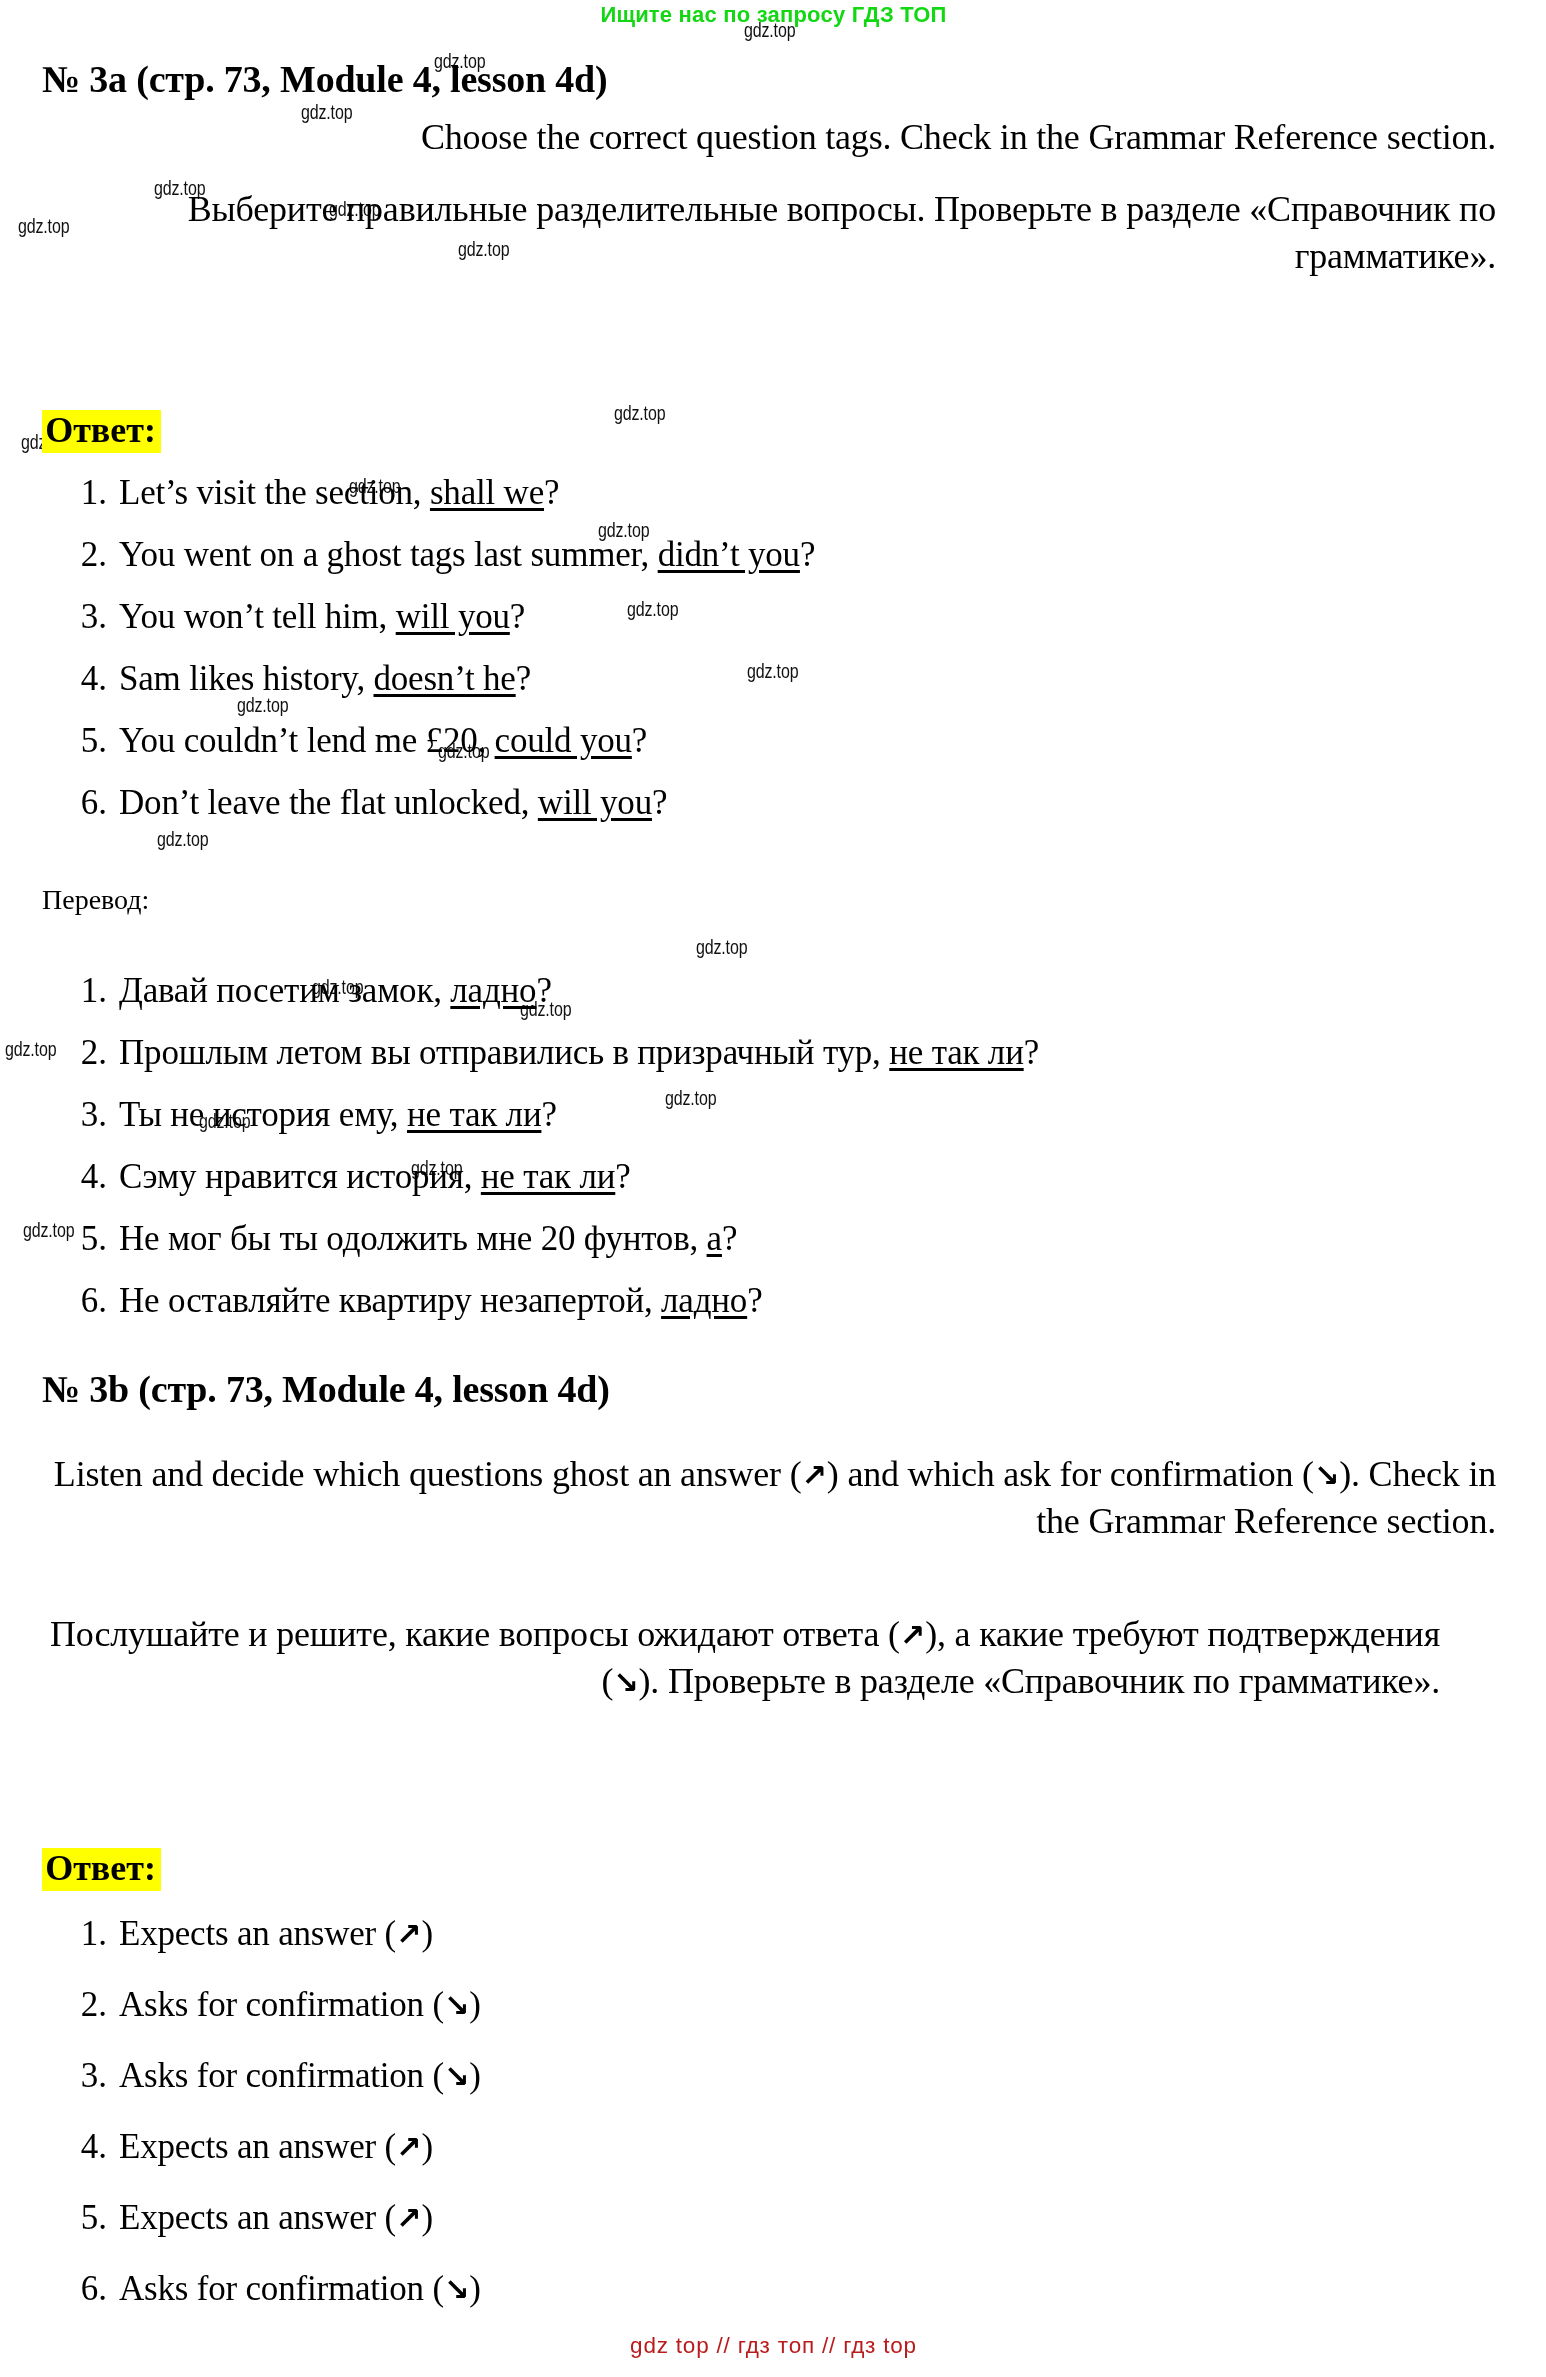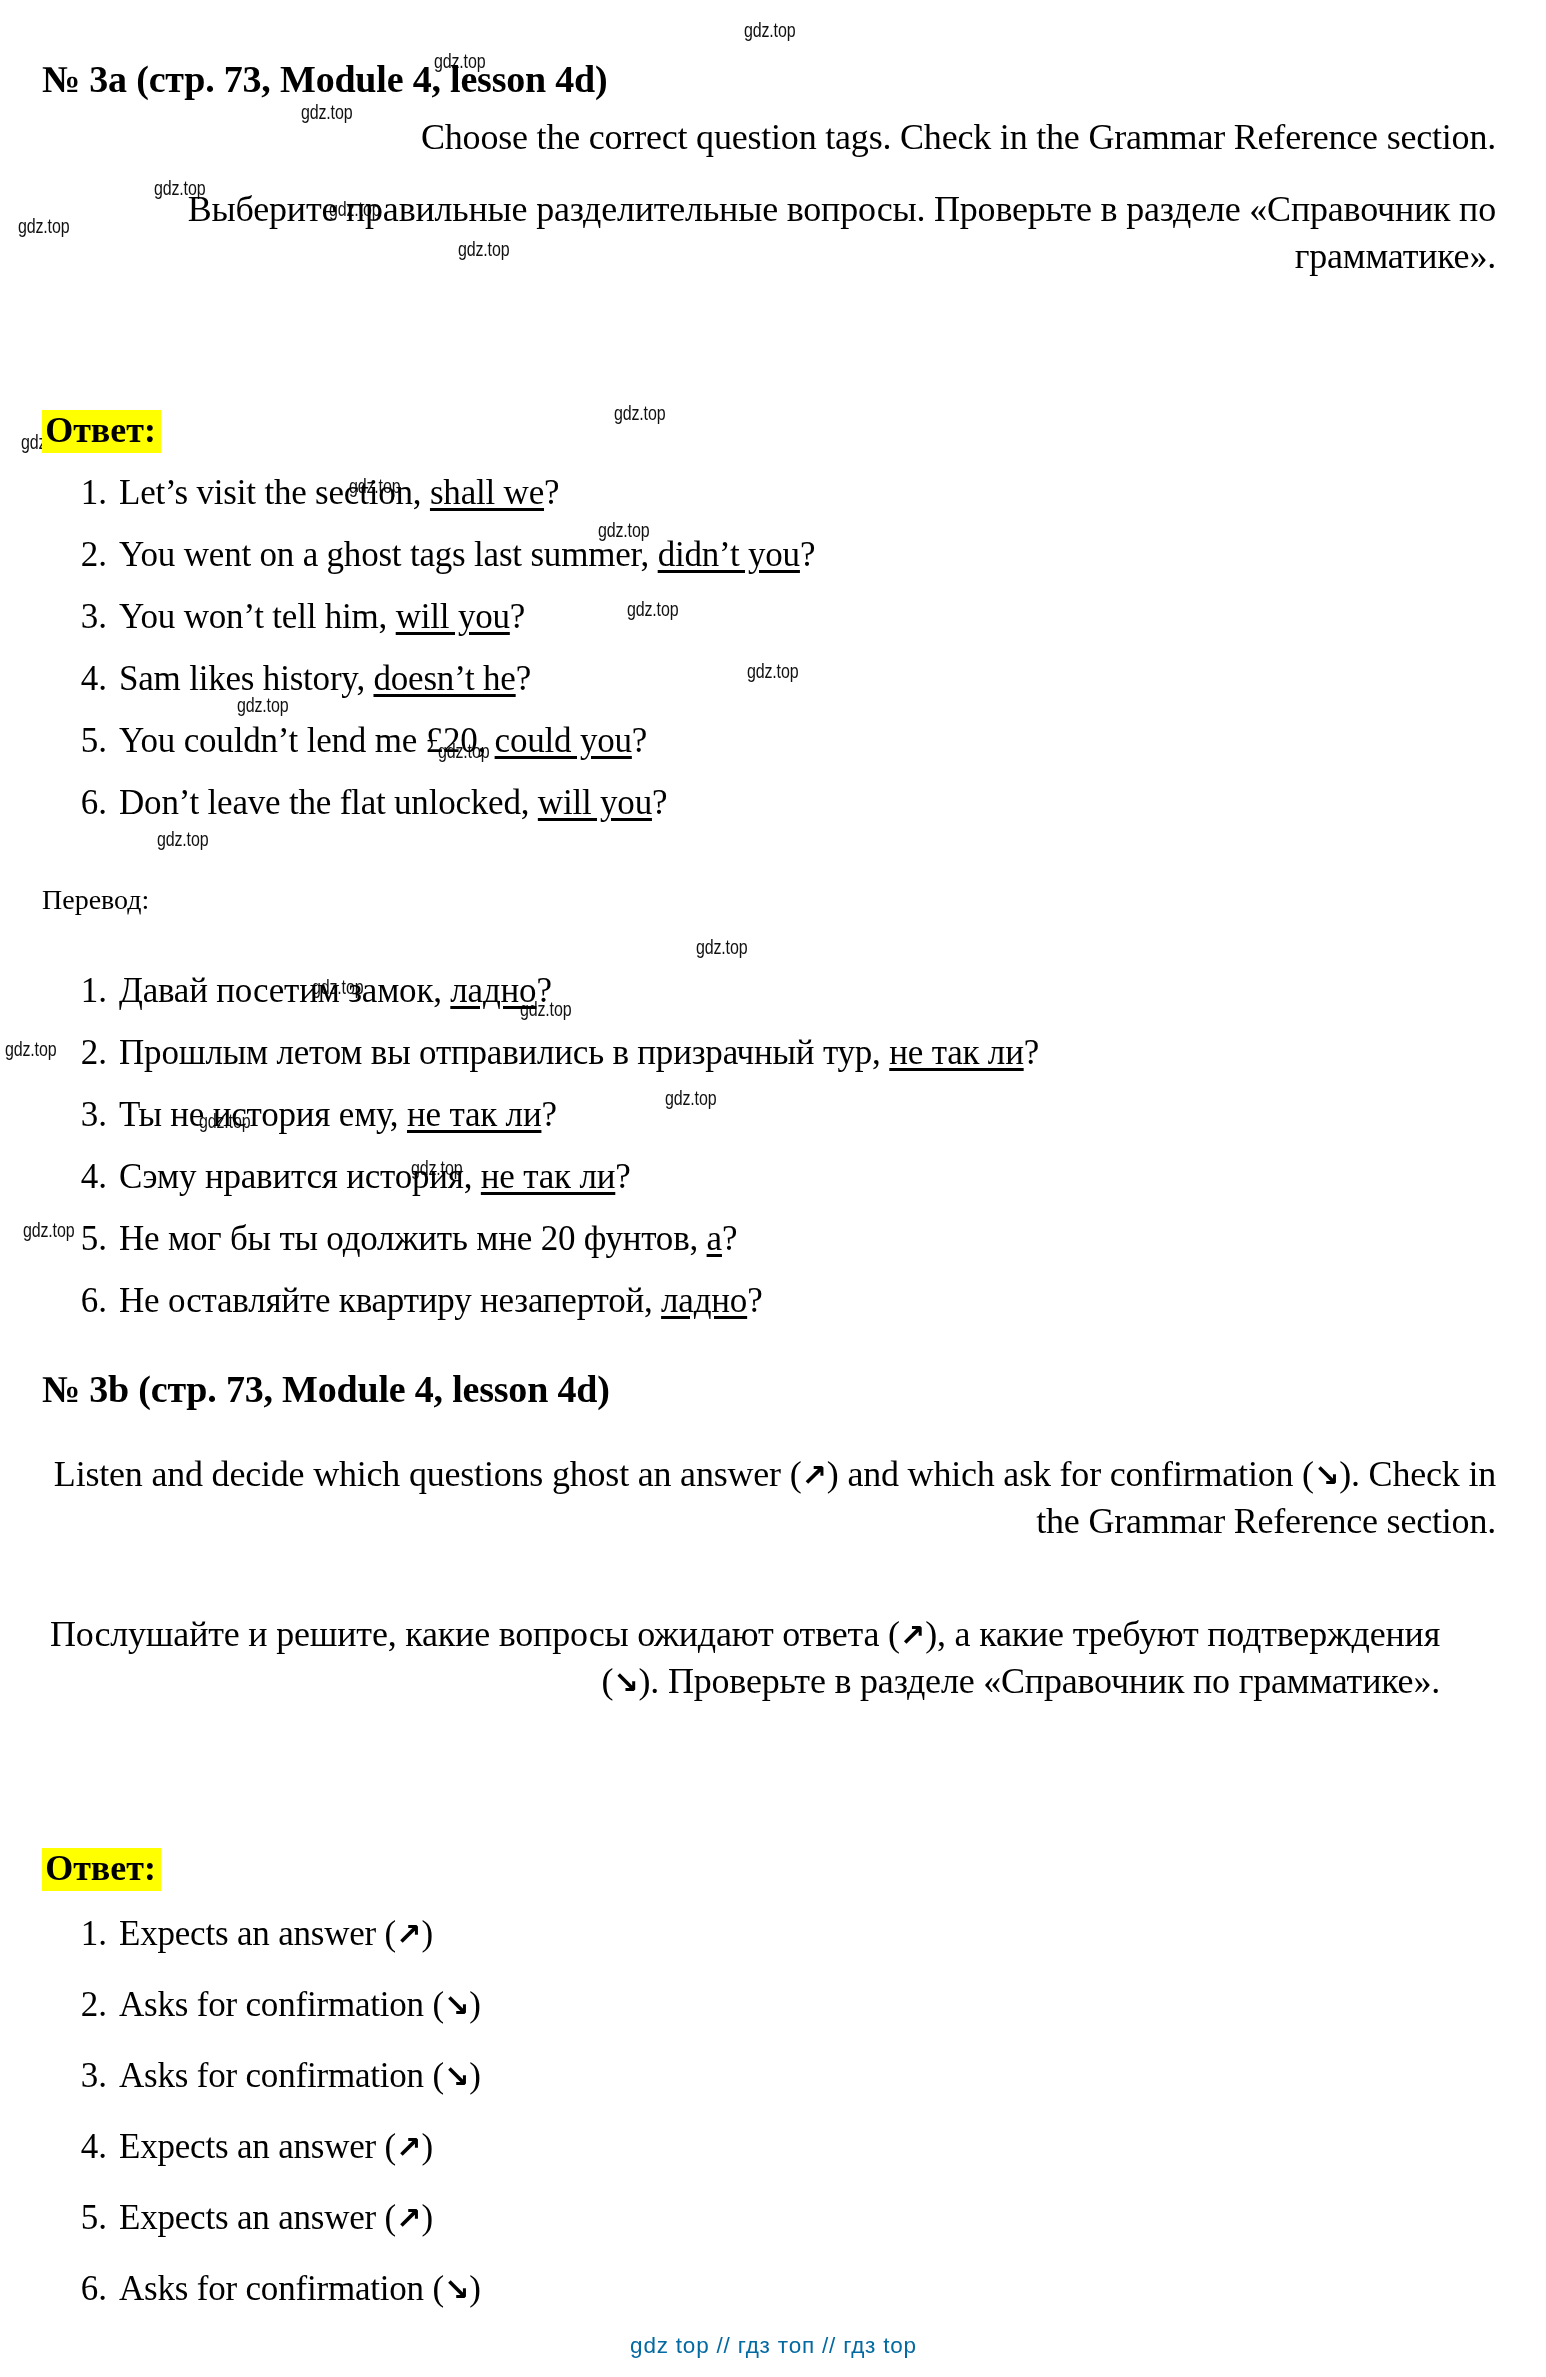--- a/index.html
+++ b/index.html
@@ -45,21 +45,21 @@
 
   
   .footer {
     position: absolute;
     left: 0;
     top: 2333px;
     width: 1547px;
     text-align: center;
     font-family: "Liberation Sans", sans-serif;
     font-size: 22.5px;
-    color: #0369a1;
+    color: #b91c1c;
     letter-spacing: 0.8px;
   }
 
   
   .content {
     position: absolute;
     left: 42px;
     top: 37px;
     width: 1454px;
   }
@@ -129,20 +129,21 @@
   #list-3b       { position:absolute; left:0;   top:1879px; }
 
   #list-3a > li, #list-3a-ru > li { margin-bottom: 27px; }
   #list-3b > li { margin-bottom: 36px; }
 </style>
 </head>
 <body>
 
 <div class="page">
 
+  <div class="promo">Ищите нас по запросу ГДЗ ТОП</div>
 
   <div id="wm-layer">
       <div class="wm" style="left: 744px; top: 19px;">gdz.top</div>
       <div class="wm" style="left: 434px; top: 50px;">gdz.top</div>
       <div class="wm" style="left: 301px; top: 101px;">gdz.top</div>
       <div class="wm" style="left: 154px; top: 177px;">gdz.top</div>
       <div class="wm" style="left: 329px; top: 198px;">gdz.top</div>
       <div class="wm" style="left: 17.7px; top: 215px;">gdz.top</div>
       <div class="wm" style="left: 458px; top: 238px;">gdz.top</div>
       <div class="wm" style="left: 614px; top: 402px;">gdz.top</div>

